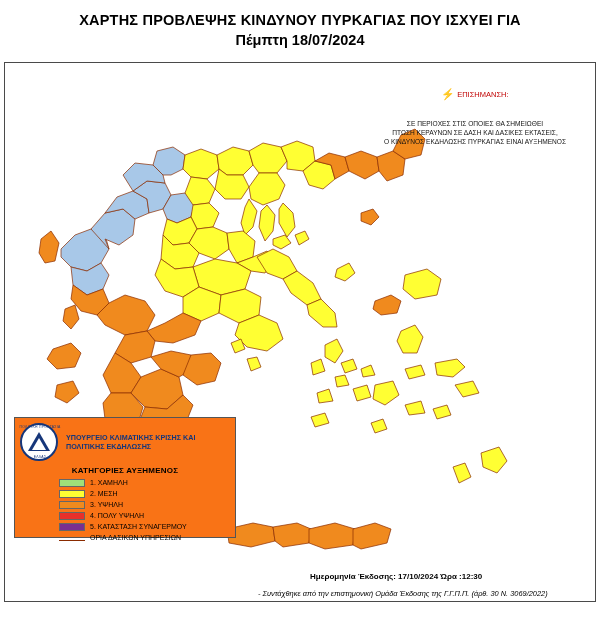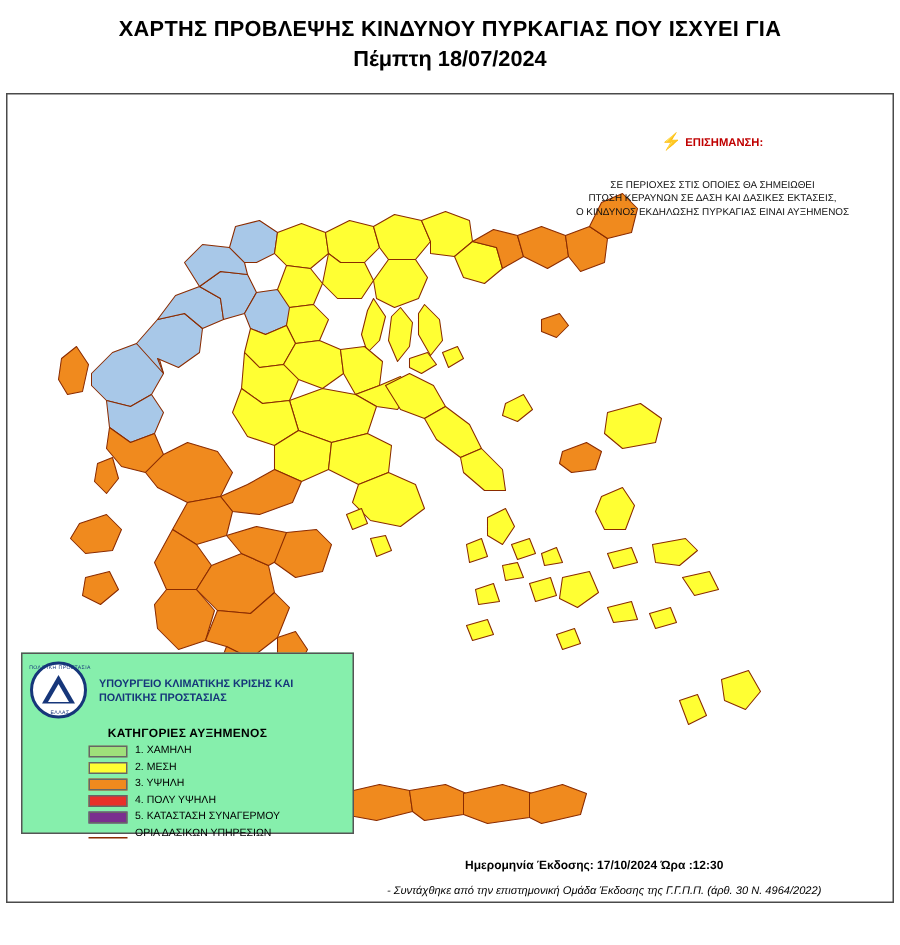--- a/index.html
+++ b/index.html
@@ -59,45 +59,45 @@
   
   .note-block {
     position: absolute;
     top: 88px;
     left: 375px;
     width: 200px;
     text-align: center;
   }
   .note-head {
     font-size: 7.5px;
-    font-weight: bold;
+    font-weight: normal;
     color: #c00000;
     margin-bottom: 18px;
     white-space: nowrap;
   }
   .note-head .bolt {
     color: #000000;
     font-size: 11px;
     vertical-align: -1px;
     margin-right: 2px;
   }
   .note-line {
     font-size: 6.6px;
     line-height: 9px;
     color: #111111;
   }
   
   .legend {
     position: absolute;
     left: 14px;
-    top: 435px;
+    top: 417px;
     width: 222px;
     height: 121px;
     border: 1px solid #555555;
-    background: #86efac;
+    background: #f97316;
     box-sizing: border-box;
   }
   .legend-header {
     display: flex;
     align-items: center;
     padding: 4px 4px 2px 4px;
   }
   .gscp-logo {
     width: 42px;
     height: 40px;
@@ -337,21 +337,21 @@
         <div class="ring"></div>
         <div class="tri"></div>
         <div class="tri-inner"></div>
         <div class="arc-text">
           <div class="arc-top">ΠΟΛΙΤΙΚΗ ΠΡΟΣΤΑΣΙΑ</div>
           <div class="arc-bot">ΕΛΛΑΣ</div>
         </div>
       </div>
       <div class="ministry">
         <div>ΥΠΟΥΡΓΕΙΟ ΚΛΙΜΑΤΙΚΗΣ ΚΡΙΣΗΣ ΚΑΙ</div>
-        <div>ΠΟΛΙΤΙΚΗΣ ΠΡΟΣΤΑΣΙΑΣ</div>
+        <div>ΠΟΛΙΤΙΚΗΣ ΕΚΔΗΛΩΣΗΣ</div>
       </div>
     </div>
 
     <div class="legend-title">ΚΑΤΗΓΟΡΙΕΣ ΑΥΞΗΜΕΝΟΣ</div>
 
     <div class="legend-items">
       <div class="legend-row">
         <span class="swatch" style="background:#9fe07a"></span>
         <span class="legend-label">1. ΧΑΜΗΛΗ</span>
       </div>
@@ -372,15 +372,15 @@
         <span class="legend-label">5. ΚΑΤΑΣΤΑΣΗ ΣΥΝΑΓΕΡΜΟΥ</span>
       </div>
       <div class="legend-row border-row">
         <span class="swatch"></span>
         <span class="legend-label">ΟΡΙΑ ΔΑΣΙΚΩΝ ΥΠΗΡΕΣΙΩΝ</span>
       </div>
     </div>
   </div>
 
   <div class="issue-line">Ημερομηνία Έκδοσης: 17/10/2024  Ώρα :12:30</div>
-  <div class="compose-line">- Συντάχθηκε από την επιστημονική  Ομάδα Έκδοσης της Γ.Γ.Π.Π. (άρθ. 30 Ν. 4964/2022)</div>
+  <div class="compose-line">- Συντάχθηκε από την επιστημονική  Ομάδα Έκδοσης της Γ.Γ.Π.Π. (άρθ. 30 Ν. 3069/2022)</div>
 
 </div>
 
 </body></html>

